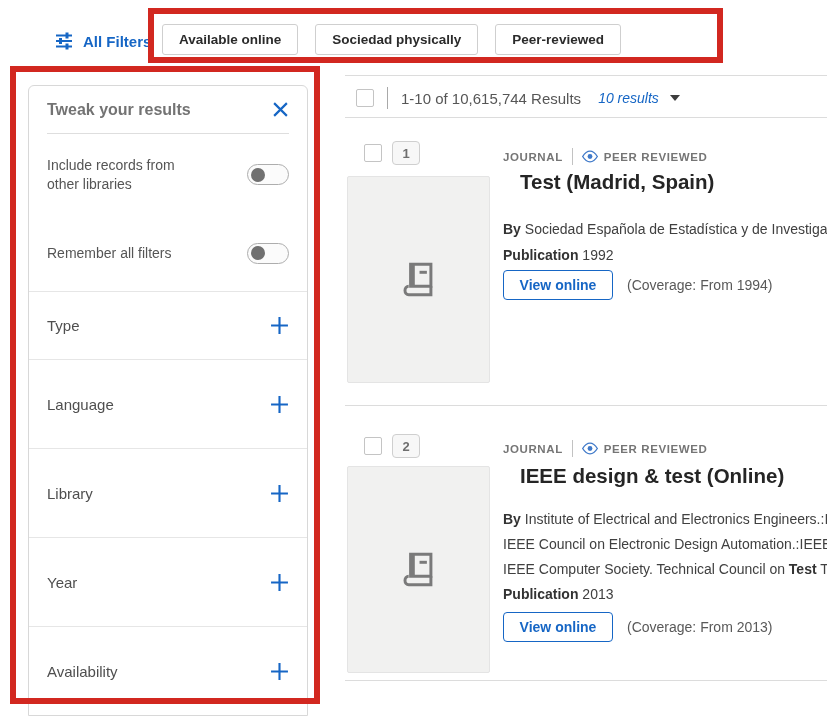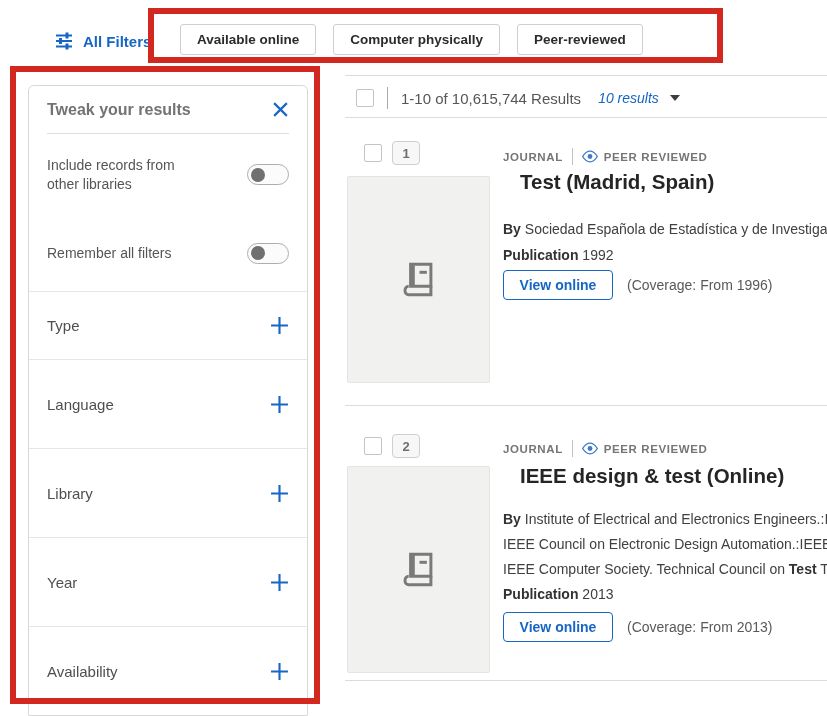--- a/index.html
+++ b/index.html
@@ -11,21 +11,21 @@
     color:#2b2b2b;
   }
   
   .annotation { position:absolute; border:6px solid var(--red); pointer-events:none; z-index:60; background:transparent; }
   #anno-top  { left:148px; top:8px;  width:575px; height:55px; }
   #anno-side { left:10px;  top:66px; width:310px; height:638px; }
 
   
   .all-filters { position:absolute; left:54px; top:31px; display:flex; align-items:center; gap:9px;
                  color:var(--blue); font-size:15px; font-weight:700; cursor:pointer; }
-  .quick-filters { position:absolute; left:180px; top:24px; display:flex; gap:17px; }
+  .quick-filters { position:absolute; left:162px; top:24px; display:flex; gap:17px; }
   .qf-btn { height:31px; padding:0 16px; background:#fff; border:1px solid #cfcfcf; border-radius:3px;
             font-size:13.5px; font-weight:600; color:#2b2b2b; display:flex; align-items:center; cursor:pointer; }
 
   
   .side-card { position:absolute; left:28px; top:85px; width:280px; height:631px;
                background:#fff; border:1px solid #d8d8d8; border-radius:6px 6px 0 0; z-index:10; }
   .side-header { height:47px; display:flex; align-items:center; justify-content:space-between; padding:0 18px; }
   .side-title { font-size:16px; font-weight:700; color:#737373; }
   .hdr-line { border-top:1px solid #dedede; margin:0 18px; }
   .toggle-row { display:flex; align-items:center; justify-content:space-between; padding:0 18px;gap:41px; }
@@ -93,21 +93,21 @@
         <path d="M6.5 7v6" stroke-width="3"></path>
       <path d="M2 15.5H18"></path>
         <path d="M13 12.5v6" stroke-width="3"></path>
     </svg>
   </span>
   <span>All Filters</span>
 </div>
 
 <div class="quick-filters">
   <button class="qf-btn">Available online</button>
-  <button class="qf-btn">Computer physically</button>
+  <button class="qf-btn">Sociedad physically</button>
   <button class="qf-btn">Peer-reviewed</button>
 </div>
 
 <div class="side-card">
   <div class="side-header">
     <span class="side-title">Tweak your results</span>
     <span style="cursor:pointer;">
       <svg width="17" height="17" viewBox="0 0 16 16" stroke="#1666c5" stroke-width="2" fill="none">
         <path d="M2 2 L14 14 M14 2 L2 14"></path>
       </svg>
@@ -210,21 +210,21 @@
     </span>
   </div>
   <div class="title" style="top:30px;">Test (Madrid, Spain)</div>
   <div class="byline" style="top:81px;">
     <b>By</b> <span>Sociedad Española de Estadística y de Investigación</span>
   </div>
   <div class="publine" style="top:107px;">
     <b>Publication</b> <span>1992</span>
   </div>
   <button class="vo-btn" style="top:130px;">View online</button>
-  <span class="coverage" style="top:137px;">(Coverage: From 1996)</span>
+  <span class="coverage" style="top:137px;">(Coverage: From 1994)</span>
 </div>
 
 <div class="result" id="result-2">
   <span class="cbox" style="top:7px;"></span>
   <span class="badge" style="top:4px;">2</span>
   <div class="thumb" style="top:36px;">
     <span>
       <svg width="42" height="42" viewBox="0 0 24 24" fill="none" stroke="#7a7a7a" stroke-width="1.7">
         <path d="M7.2 3h11.6v12.6H7.2z"></path>
         <rect x="7.2" y="3" width="2.4" height="12.6" fill="#7a7a7a" stroke="none"></rect>

